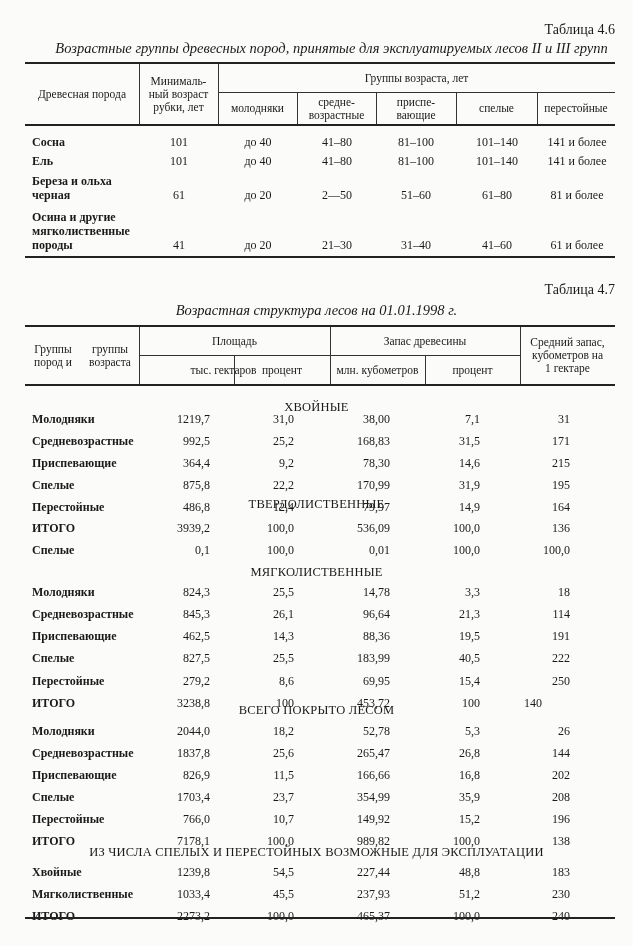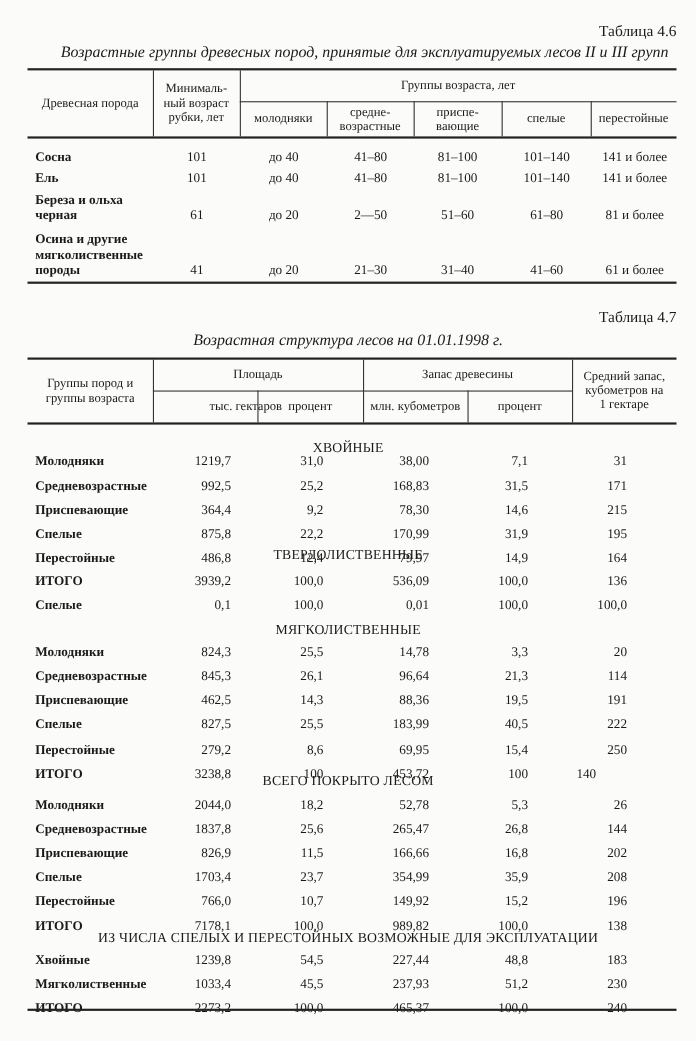--- a/index.html
+++ b/index.html
@@ -105,21 +105,21 @@
 <div>
   <div class="rule" style="top:325px;height:2px;"></div>
   <div class="vline" style="left:139px;top:327px;height:57px;"></div>
   <div class="vline" style="left:330px;top:327px;height:57px;"></div>
   <div class="vline" style="left:520px;top:327px;height:57px;"></div>
   <div class="hline" style="left:139px;top:355px;width:381px;"></div>
   <div class="vline" style="left:234px;top:355px;height:29px;"></div>
   <div class="vline" style="left:425px;top:355px;height:29px;"></div>
   <div class="rule" style="top:384px;height:2px;"></div>
 
-  <div class="hcell" style="left:25px;top:327px;width:114px;height:57px;flex-direction:column;">
+  <div class="hcell" style="left:25px;top:327px;width:114px;height:57px;flex-direction:row;">
     <span>Группы пород и</span>
     <span>группы возраста</span>
   </div>
   <div class="hcell" style="left:139px;top:327px;width:191px;height:28px;">Площадь</div>
   <div class="hcell" style="left:330px;top:327px;width:190px;height:28px;">Запас древесины</div>
   <div class="hcell" style="left:520px;top:327px;width:95px;height:57px;flex-direction:column;">
     <span>Средний запас,</span>
     <span>кубометров на</span>
     <span>1 гектаре</span>
   </div>
@@ -187,21 +187,21 @@
         <span class="r" style="left: 410px; width: 70px;">100,0</span>
         <span class="r" style="left: 500px; width: 70px;">100,0</span>
       </div>
       <div class="section" style="top: 565px;">МЯГКОЛИСТВЕННЫЕ</div>
       <div class="row" style="top: 585px;">
         <span class="c-name" style="left: 32px;">Молодняки</span>
         <span class="r" style="left: 150px; width: 60px;">824,3</span>
         <span class="r" style="left: 230px; width: 64px;">25,5</span>
         <span class="r" style="left: 320px; width: 70px;">14,78</span>
         <span class="r" style="left: 410px; width: 70px;">3,3</span>
-        <span class="r" style="left: 500px; width: 70px;">20</span>
+        <span class="r" style="left: 500px; width: 70px;">18</span>
       </div>
       <div class="row" style="top: 607px;">
         <span class="c-name" style="left: 32px;">Средневозрастные</span>
         <span class="r" style="left: 150px; width: 60px;">845,3</span>
         <span class="r" style="left: 230px; width: 64px;">26,1</span>
         <span class="r" style="left: 320px; width: 70px;">96,64</span>
         <span class="r" style="left: 410px; width: 70px;">21,3</span>
         <span class="r" style="left: 500px; width: 70px;">114</span>
       </div>
       <div class="row" style="top: 629px;">

